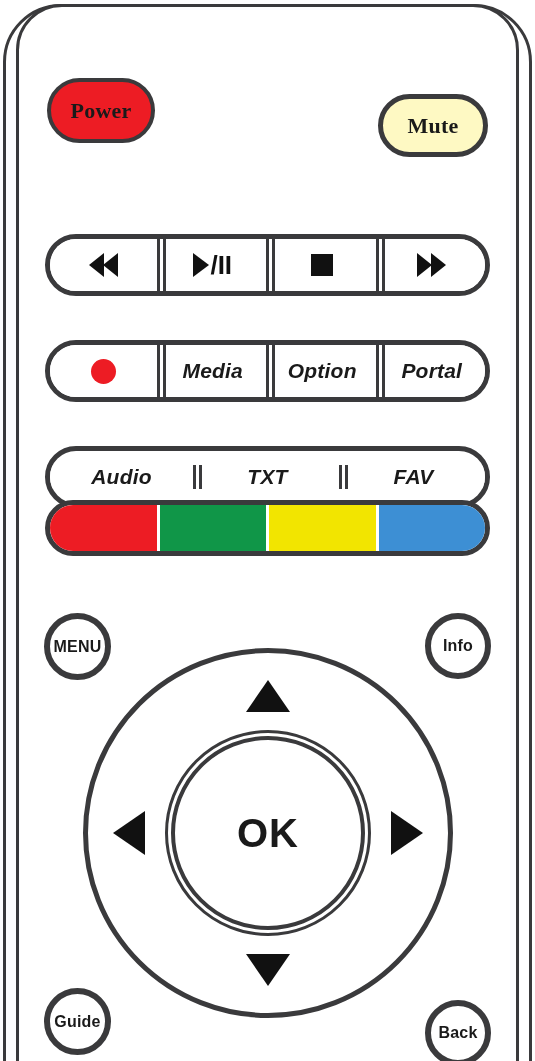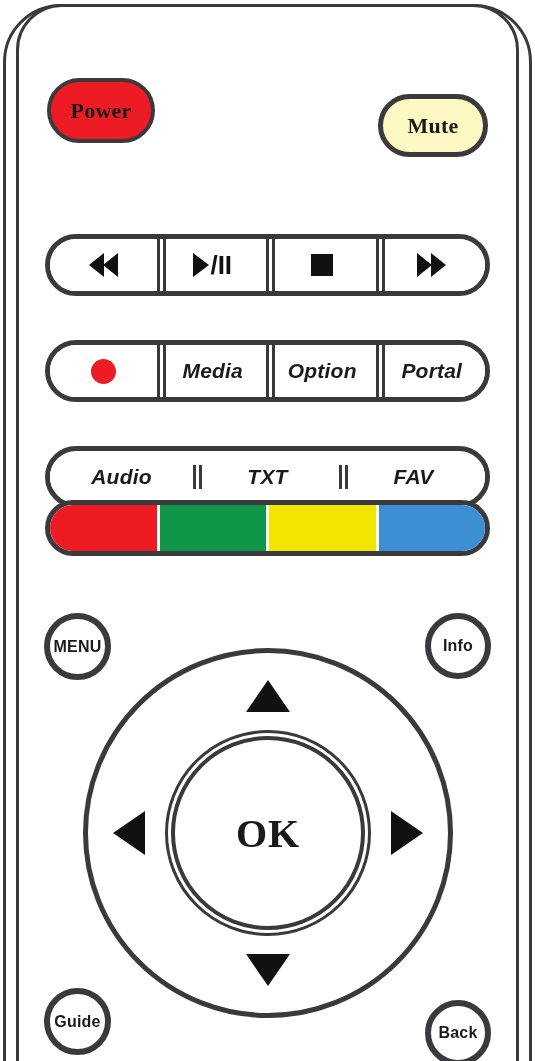--- a/index.html
+++ b/index.html
@@ -224,21 +224,21 @@
     left: 88px; top: 88px;
     width: 194px; height: 194px;
     border: 4px solid #3a3a3c;
     border-radius: 50%;
     box-sizing: border-box;
     background: #ffffff;
     display: flex;
     align-items: center;
     justify-content: center;
   }
-  .ok-inner .btn-label { font-size: 40px; letter-spacing: 1px; font-family: Liberation Serif, serif; }
+  .ok-inner .btn-label { font-size: 40px; letter-spacing: 1px; }
 
   .dpad-arrow {
     position: absolute;
     width: 0; height: 0;
   }
   #arrow-up {
     left: 163px; top: 32px;
     border-left: 22px solid transparent;
     border-right: 22px solid transparent;
     border-bottom: 32px solid #111111;

